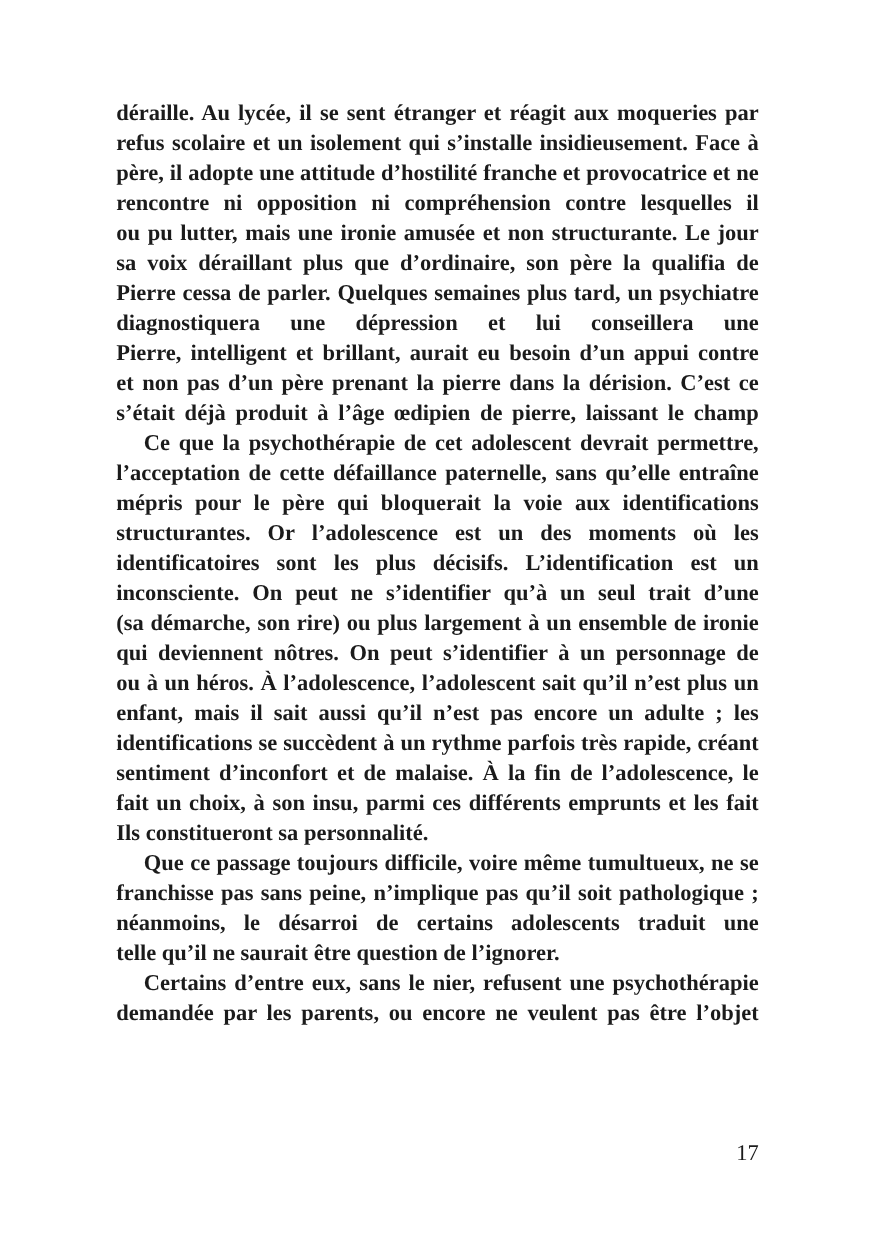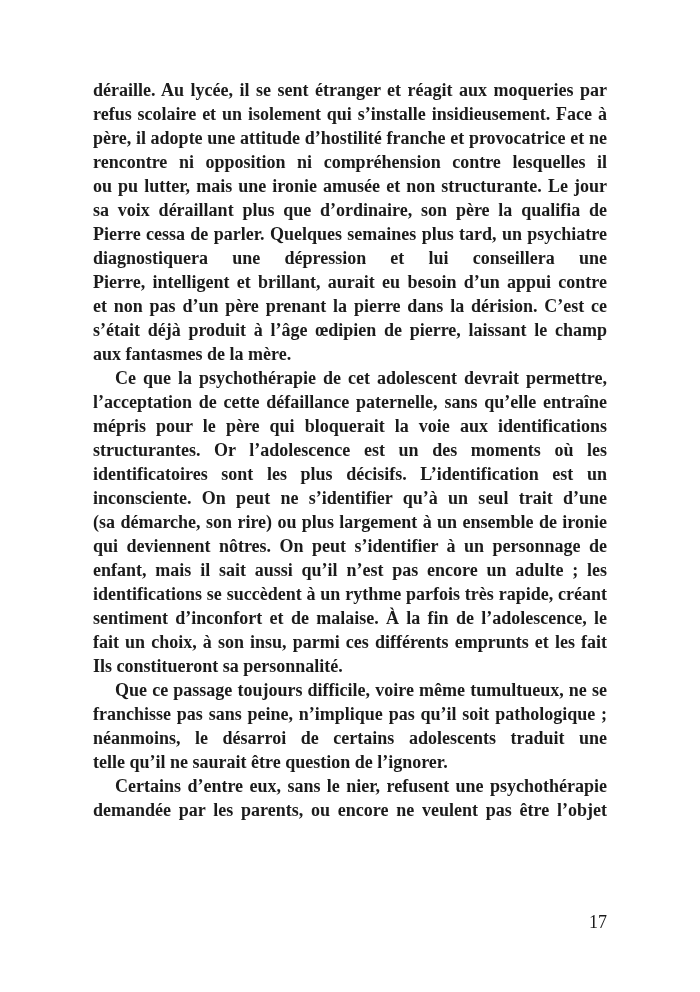--- a/index.html
+++ b/index.html
@@ -56,29 +56,29 @@
       <div class="line">refus scolaire et un isolement qui s’installe insidieusement. Face à son</div>
       <div class="line">père, il adopte une attitude d’hostilité franche et provocatrice et ne</div>
       <div class="line">rencontre ni opposition ni compréhension contre lesquelles il aurait su</div>
       <div class="line">ou pu lutter, mais une ironie amusée et non structurante. Le jour où,</div>
       <div class="line">sa voix déraillant plus que d’ordinaire, son père la qualifia de châtrée,</div>
       <div class="line">Pierre cessa de parler. Quelques semaines plus tard, un psychiatre</div>
       <div class="line">diagnostiquera une dépression et lui conseillera une psychothérapie.</div>
       <div class="line">Pierre, intelligent et brillant, aurait eu besoin d’un appui contre lequel</div>
       <div class="line">et non pas d’un père prenant la pierre dans la dérision. C’est ce qui</div>
       <div class="line">s’était déjà produit à l’âge œdipien de pierre, laissant le champ libre</div>
-      <div class="line flush">aux fantasmes de la mère.</div>
       <div class="line indent">Ce que la psychothérapie de cet adolescent devrait permettre, c’est</div>
       <div class="line">l’acceptation de cette défaillance paternelle, sans qu’elle entraîne un</div>
       <div class="line">mépris pour le père qui bloquerait la voie aux identifications</div>
       <div class="line">structurantes. Or l’adolescence est un des moments où les problèmes</div>
       <div class="line">identificatoires sont les plus décisifs. L’identification est un élément</div>
       <div class="line">inconsciente. On peut ne s’identifier qu’à un seul trait d’une personne</div>
       <div class="line">(sa démarche, son rire) ou plus largement à un ensemble de ironie</div>
       <div class="line">qui deviennent nôtres. On peut s’identifier à un personnage de roman</div>
+      <div class="line">ou à un héros. À l’adolescence, l’adolescent sait qu’il n’est plus un</div>
       <div class="line">enfant, mais il sait aussi qu’il n’est pas encore un adulte ; les</div>
       <div class="line">identifications se succèdent à un rythme parfois très rapide, créant un</div>
       <div class="line">sentiment d’inconfort et de malaise. À la fin de l’adolescence, le sujet</div>
       <div class="line">fait un choix, à son insu, parmi ces différents emprunts et les fait siens.</div>
       <div class="line flush">Ils constitueront sa personnalité.</div>
       <div class="line indent">Que ce passage toujours difficile, voire même tumultueux, ne se</div>
       <div class="line">franchisse pas sans peine, n’implique pas qu’il soit pathologique ;</div>
       <div class="line">néanmoins, le désarroi de certains adolescents traduit une souffrance</div>
       <div class="line flush">telle qu’il ne saurait être question de l’ignorer.</div>
       <div class="line indent">Certains d’entre eux, sans le nier, refusent une psychothérapie</div>

